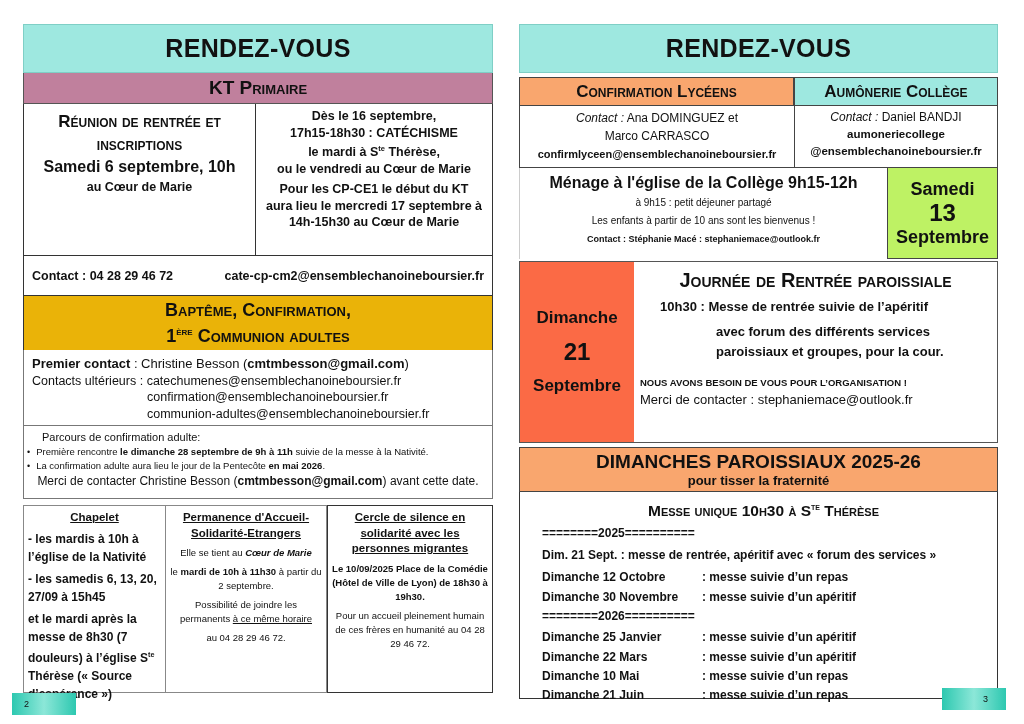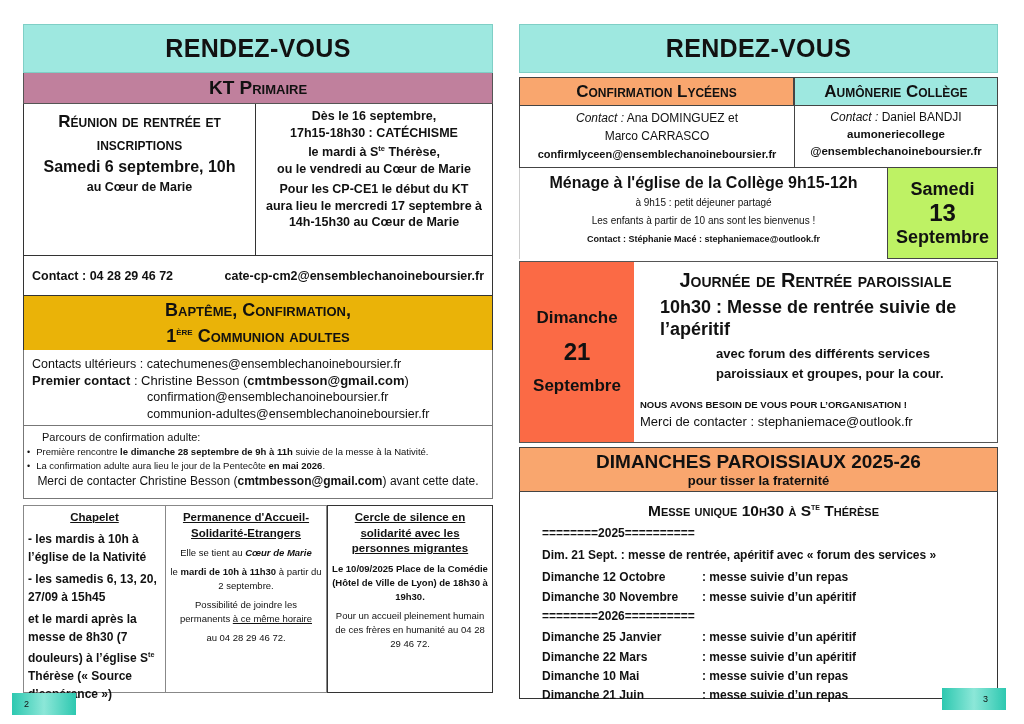--- a/index.html
+++ b/index.html
@@ -70,21 +70,21 @@
   .menage-date .d1 { font-size: 18px; line-height: 22px; }
   .menage-date .d2 { font-size: 24px; line-height: 26px; }
   .menage-date .d3 { font-size: 18px; line-height: 22px; }
   .journee-row { display: flex; height: 182px; border: 1.5px solid #555; margin-top: 2px; }
   .journee-date { width: 114px; background: #fb6a45; display:flex; flex-direction:column; justify-content:center; text-align:center; font-weight: bold; }
   .journee-date .d1 { font-size: 17px; line-height: 36px; }
   .journee-date .d2 { font-size: 24px; line-height: 32px; }
   .journee-date .d3 { font-size: 17px; line-height: 36px; }
   .journee-body { flex: 1; padding: 4px 6px; }
   .journee-body .jt { font-weight: bold; font-size: 20px; line-height: 28px; text-align: center; }
-  .journee-body .j1 { font-weight: bold; font-size: 18px; line-height: 22px; padding-left: 20px; margin-top: 2px; }
+  .journee-body .j1 { font-weight: bold; font-size: 13px; line-height: 22px; padding-left: 20px; margin-top: 2px; }
   .journee-body .j2 { font-weight: bold; font-size: 13px; line-height: 20px; padding-left: 76px; margin-top: 4px; }
   .journee-body .j3 { font-weight: bold; font-size: 9.5px; line-height: 14px; margin-top: 14px; }
   .journee-body .j4 { font-weight: normal; font-size: 13px; line-height: 20px; }
   .dim-header { background: #f9a66e; height: 45px; border: 1.5px solid #444; margin-top: 4px; text-align: center; font-weight: bold; }
   .dim-header .h1 { font-size: 19px; line-height: 24px; padding-top: 2px; }
   .dim-header .h2 { font-size: 13px; line-height: 14px; }
   .dim-body { border: 1.5px solid #333; border-top: none; height: 207px; padding: 4px 12px 0 22px; font-weight: bold; font-size: 12px; }
   .dim-body .dt { text-align: center; font-size: 15.5px; line-height: 22px; }
   .dim-line { line-height: 22px; }
   .dim-line.tight { line-height: 19px; }
@@ -126,22 +126,22 @@
   <div class="kt-contact">
     <span>Contact : 04 28 29 46 72</span>
     <span>cate-cp-cm2@ensemblechanoineboursier.fr</span>
   </div>
 
   <div class="bapt-header sc">
     <div>Baptême, Confirmation,</div>
     <div><span>1</span><sup>ère</sup><span> Communion adultes</span></div>
   </div>
   <div class="bapt-body">
+    <div style="font-size:13px;"><b>Premier contact</b><span> : Christine Besson (</span><b>cmtmbesson@gmail.com</b><span>)</span></div>
     <div><span>Contacts ultérieurs : </span><span>catechumenes@ensemblechanoineboursier.fr</span></div>
-    <div style="font-size:13px;"><b>Premier contact</b><span> : Christine Besson (</span><b>cmtmbesson@gmail.com</b><span>)</span></div>
     <div class="indent">confirmation@ensemblechanoineboursier.fr</div>
     <div class="indent">communion-adultes@ensemblechanoineboursier.fr</div>
   </div>
   <div class="parcours">
     <div class="p-title">Parcours de confirmation adulte:</div>
     <ul>
       <li><span>Première rencontre </span><b>le dimanche 28 septembre de 9h à 11h</b><span> suivie de la messe à la Nativité.</span></li>
       <li><span>La confirmation adulte aura lieu le jour de la Pentecôte </span><b>en mai 2026</b><span>.</span></li>
     </ul>
     <div class="merci"><span>Merci de contacter Christine Besson (</span><b>cmtmbesson@gmail.com</b><span>) avant cette date.</span></div>

